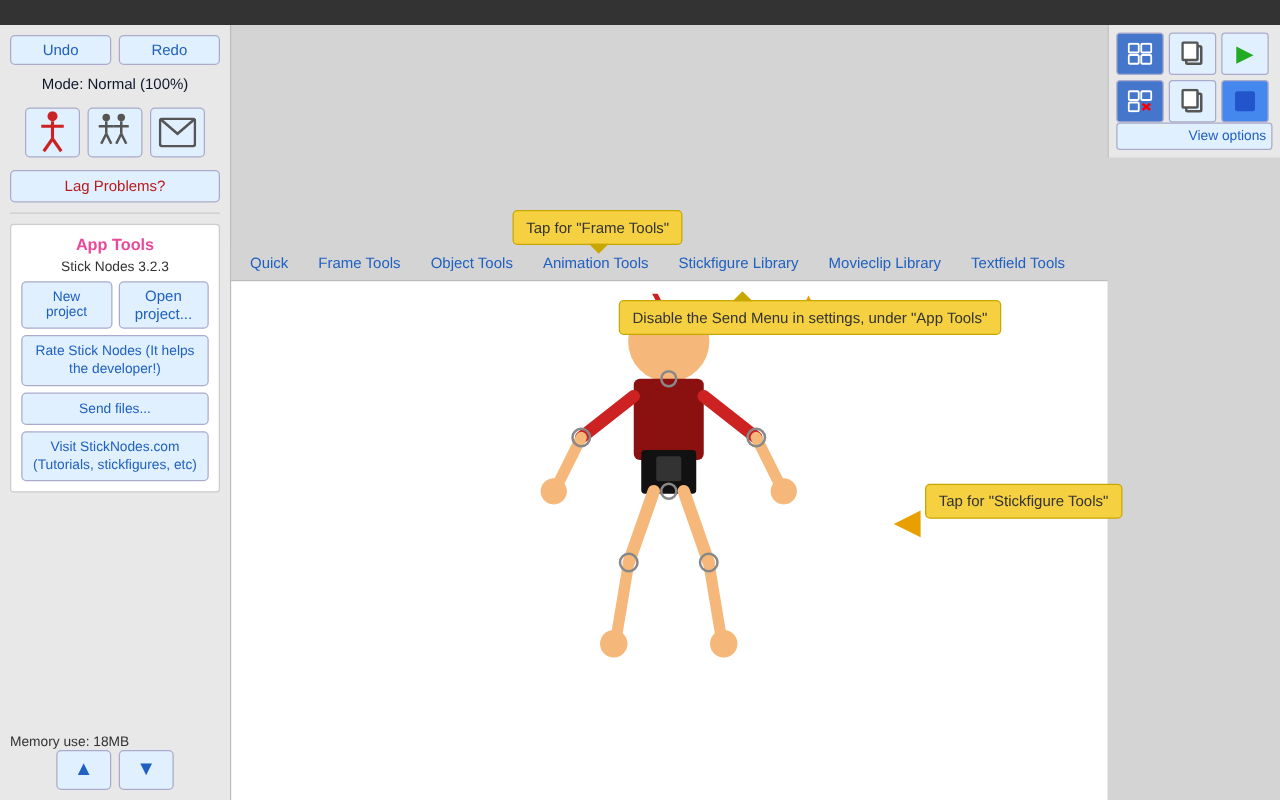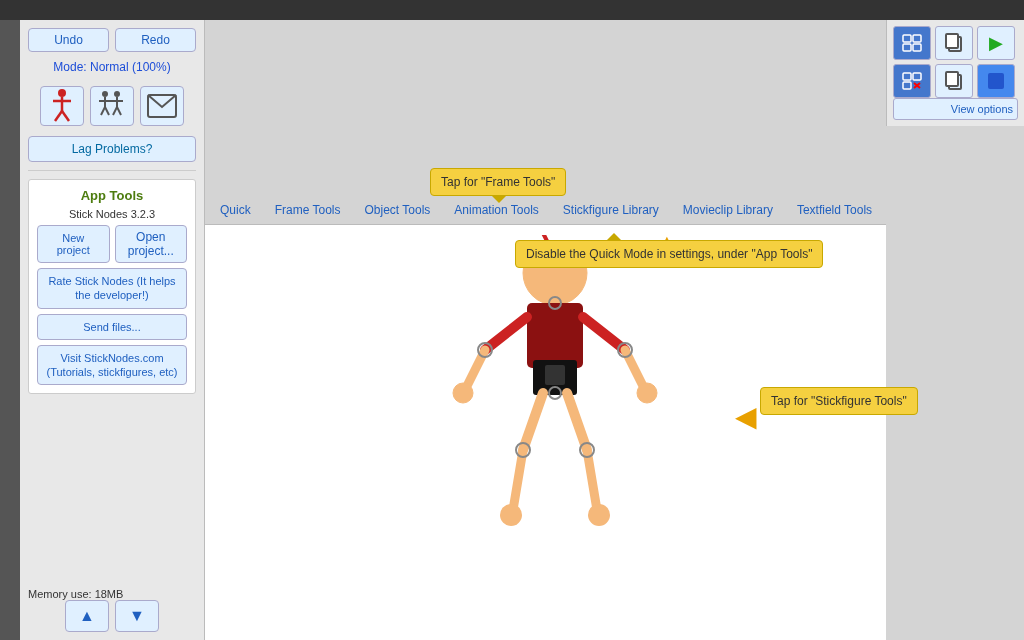--- a/index.html
+++ b/index.html
@@ -26,21 +26,20 @@
       background: #333;
       display: flex;
       align-items: center;
     }
 
     
     .main-layout {
       flex: 1;
       display: flex;
       overflow: hidden;
-      padding-left: 20px;
     }
 
     
     .sidebar {
       width: 185px;
       background: #e8e8e8;
       border-right: 1px solid #bbb;
       display: flex;
       flex-direction: column;
       padding: 8px;
@@ -60,21 +59,21 @@
       cursor: pointer;
       color: #2060c0;
       font-size: 12px;
       text-align: center;
     }
 
     .btn-half { flex: 1; }
 
     .mode-text {
       font-size: 12px;
-      color: #1d4ed8;
+      color: #0f172a;
       text-align: center;
       padding: 2px 0;
     }
 
     .icon-row {
       display: flex;
       gap: 6px;
       justify-content: center;
       align-items: center;
       padding: 4px 0;
@@ -93,37 +92,37 @@
       font-size: 20px;
     }
 
     .lag-btn {
       width: 100%;
       background: #e0f0ff;
       border: 1px solid #aac;
       border-radius: 4px;
       padding: 5px;
       text-align: center;
-      color: #0369a1;
+      color: #b91c1c;
       cursor: pointer;
       font-size: 12px;
     }
 
     .app-tools-section {
       background: white;
       border: 1px solid #ccc;
       border-radius: 3px;
       padding: 8px;
       display: flex;
       flex-direction: column;
       gap: 5px;
     }
 
     .app-tools-title {
-      color: #4d7c0f;
+      color: #ec4899;
       font-weight: bold;
       font-size: 13px;
       text-align: center;
     }
 
     .version-text {
       text-align: center;
       font-size: 11px;
       color: #333;
     }
@@ -451,21 +450,21 @@
           <div class="nav-tab">Object Tools</div>
           <div class="nav-tab">Animation Tools</div>
           <div class="nav-tab">Stickfigure Library</div>
           <div class="nav-tab">Movieclip Library</div>
           <div class="nav-tab">Textfield Tools</div>
         </div>
 
         <div style="position:absolute; top:208px; left:448px; color:#e8a000; font-size:28px; z-index:99;">▲</div>
 
         <div class="tooltip tooltip-quick-menu" style="top:220px; left:310px;">
-          <span>Disable the Quick Mode in settings,
+          <span>Disable the Send Menu in settings,
 under "App Tools"</span>
         </div>
 
         <div style="position:absolute; top:205px; left:0; right:0; bottom:0; background:white;">
 
           <svg width="300" height="340" viewBox="0 0 300 340" style="position:absolute; left:200px; top:10px;">
 
             <circle cx="150" cy="38" r="32" fill="#f5b87a" stroke="#f5b87a" stroke-width="1"></circle>
 
             <line x1="143" y1="8" x2="138" y2="-2" stroke="#cc2222" stroke-width="4"></line>

